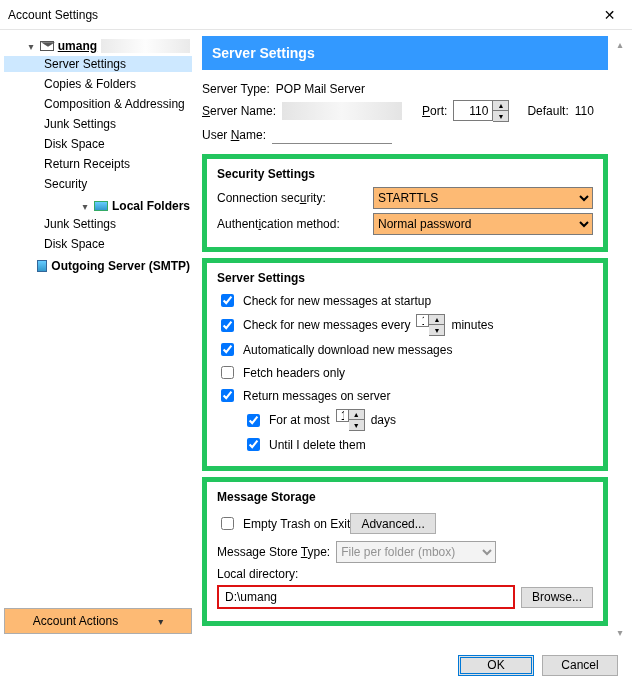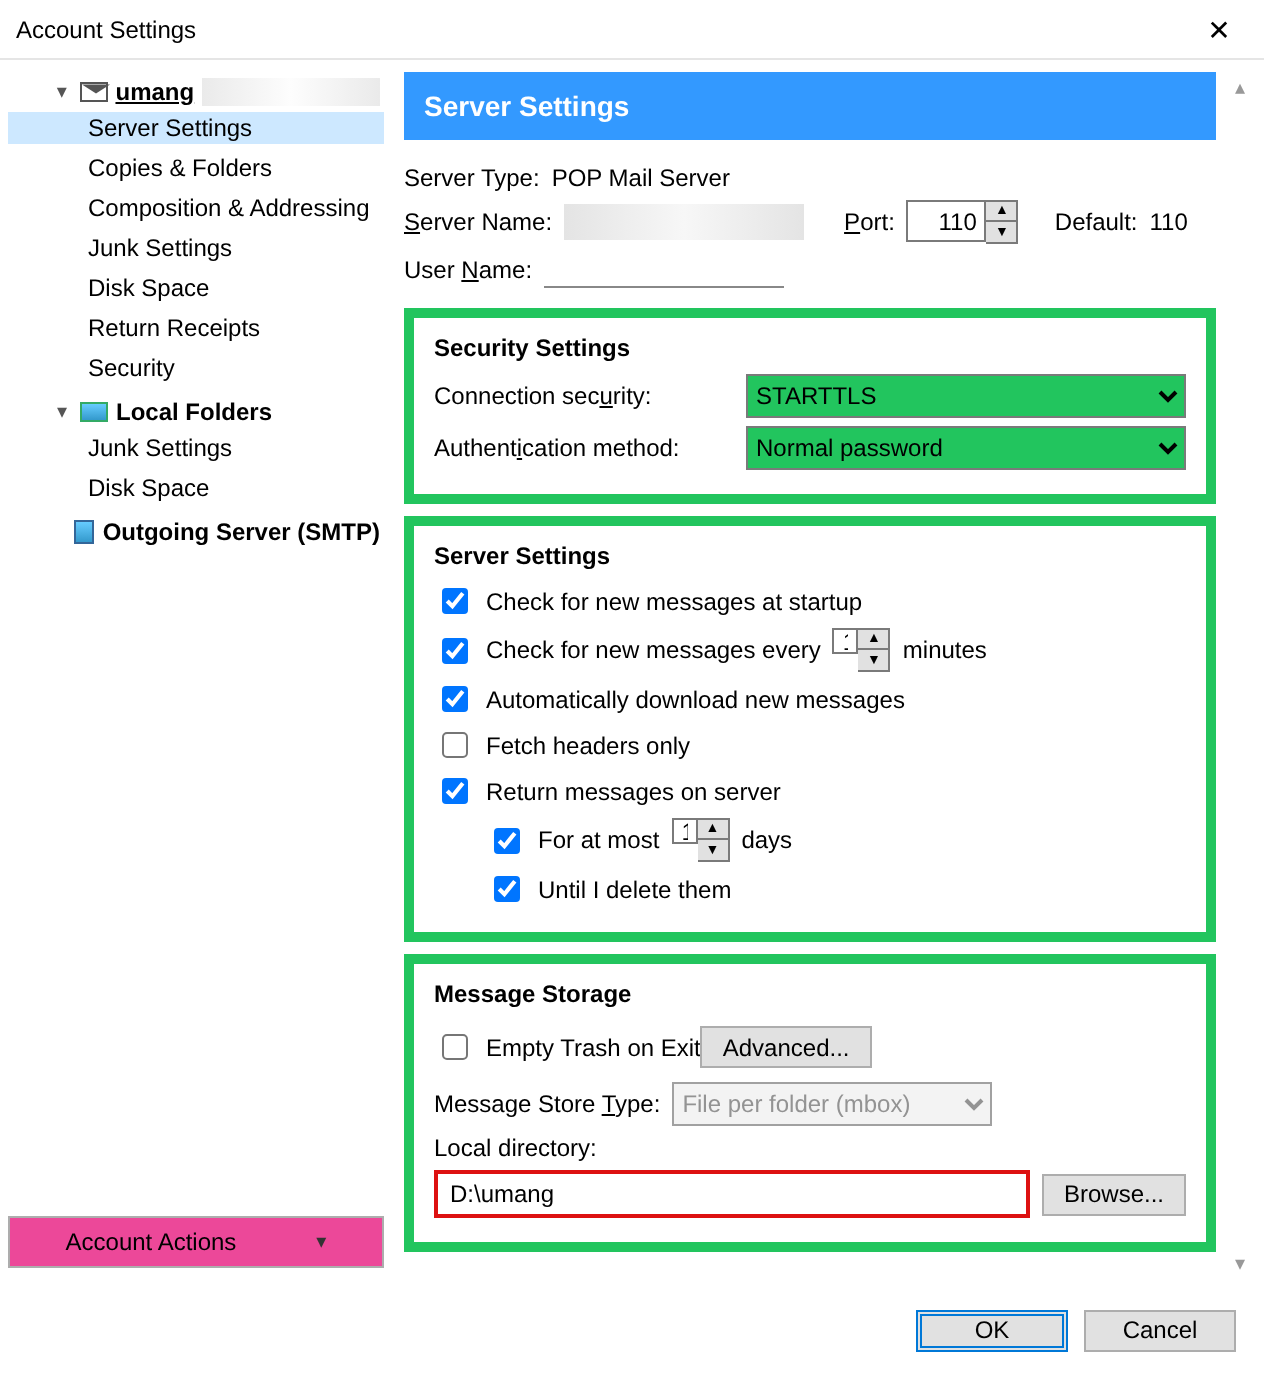--- a/index.html
+++ b/index.html
@@ -52,21 +52,21 @@
   .twisty {
     width:10px; height:10px;
     display:inline-flex; align-items:center; justify-content:center;
     font-size:10px; color:#555;
   }
   .twisty.open::before { content:"▾"; }
   .node-label { }
   .node-label.bold { font-weight:bold; text-decoration: underline; }
   .node-label.boldplain { font-weight:bold; }
   .node-label.smtp { font-weight:bold; color:#000; }
-  .tree .child1 { padding-left: 22px; }
+  .tree .child1 { padding-left: 22px; justify-content: flex-end; }
   .tree .child2 { padding-left: 40px; }
   .selected { background:#cde8ff; }
   .icon-mail {
     width:14px; height:10px; border:1px solid #555; position:relative;
   }
   .icon-mail::after {
     content:""; position:absolute; left:0; right:0; top:0;
     border-left:7px solid transparent; border-right:7px solid transparent;
     border-top:5px solid #555;
     transform: scaleY(0.9);
@@ -77,21 +77,21 @@
   .icon-smtp {
     width:14px; height:12px; background: linear-gradient(#6cf,#39c); border:1px solid #369;
   }
   .accmask {
     width:90px; height:14px;
     background:linear-gradient(90deg,#eaeaea,#fdfdfd,#eaeaea);
     display:inline-block;
   }
   .actions-btn {
     height:26px; margin:6px 0 6px 0;
-    border:1px solid #adadad; background:#ec4899;
+    border:1px solid #adadad; background:#fdba74;
     display:flex; align-items:center; justify-content:center; gap:40px;
     font-size:12px;
   }
   .actions-btn .chev { font-size:10px; color:#333; }
   
   .panel-wrap {
     flex:1;
     display:flex;
     padding: 6px 4px 0 6px;
     gap:4px;
@@ -125,21 +125,21 @@
   .blurbox.small { flex:0 0 120px; }
   .textline {
     border:none; border-bottom:1px solid #888; height:18px; width:120px;
   }
   .spin-wrap { display:flex; align-items:stretch; }
   .spin-wrap input { width:40px; text-align:right; border:1px solid #7a7a7a; height:21px; font-family:inherit; font-size:12px; padding:0 4px;}
   .spin-btns { display:flex; flex-direction:column; border:1px solid #7a7a7a; border-left:none;}
   .spin-btns div { width:15px; height:10px; font-size:7px; display:flex; align-items:center; justify-content:center; background:#e1e1e1;}
   .spin-btns div:first-child{border-bottom:1px solid #7a7a7a;}
   select {
-    height:22px; border:1px solid #7a7a7a; background:#22c55e; font-family:inherit; font-size:12px;
+    height:22px; border:1px solid #7a7a7a; background:#fdba74; font-family:inherit; font-size:12px;
     flex:1;
   }
   select[disabled]{ background:#eee; color:#666;}
   .chk { display:flex; align-items:center; gap:6px; margin:4px 0;}
   .chk input { width:13px; height:13px; }
   .indent { padding-left:26px; }
   .btn {
     border:1px solid #adadad; background:#e1e1e1; height:21px; padding:0 10px;
     font-family:Liberation Sans, sans-serif; font-size:12px; display:inline-flex; align-items:center; justify-content:center;
   }

